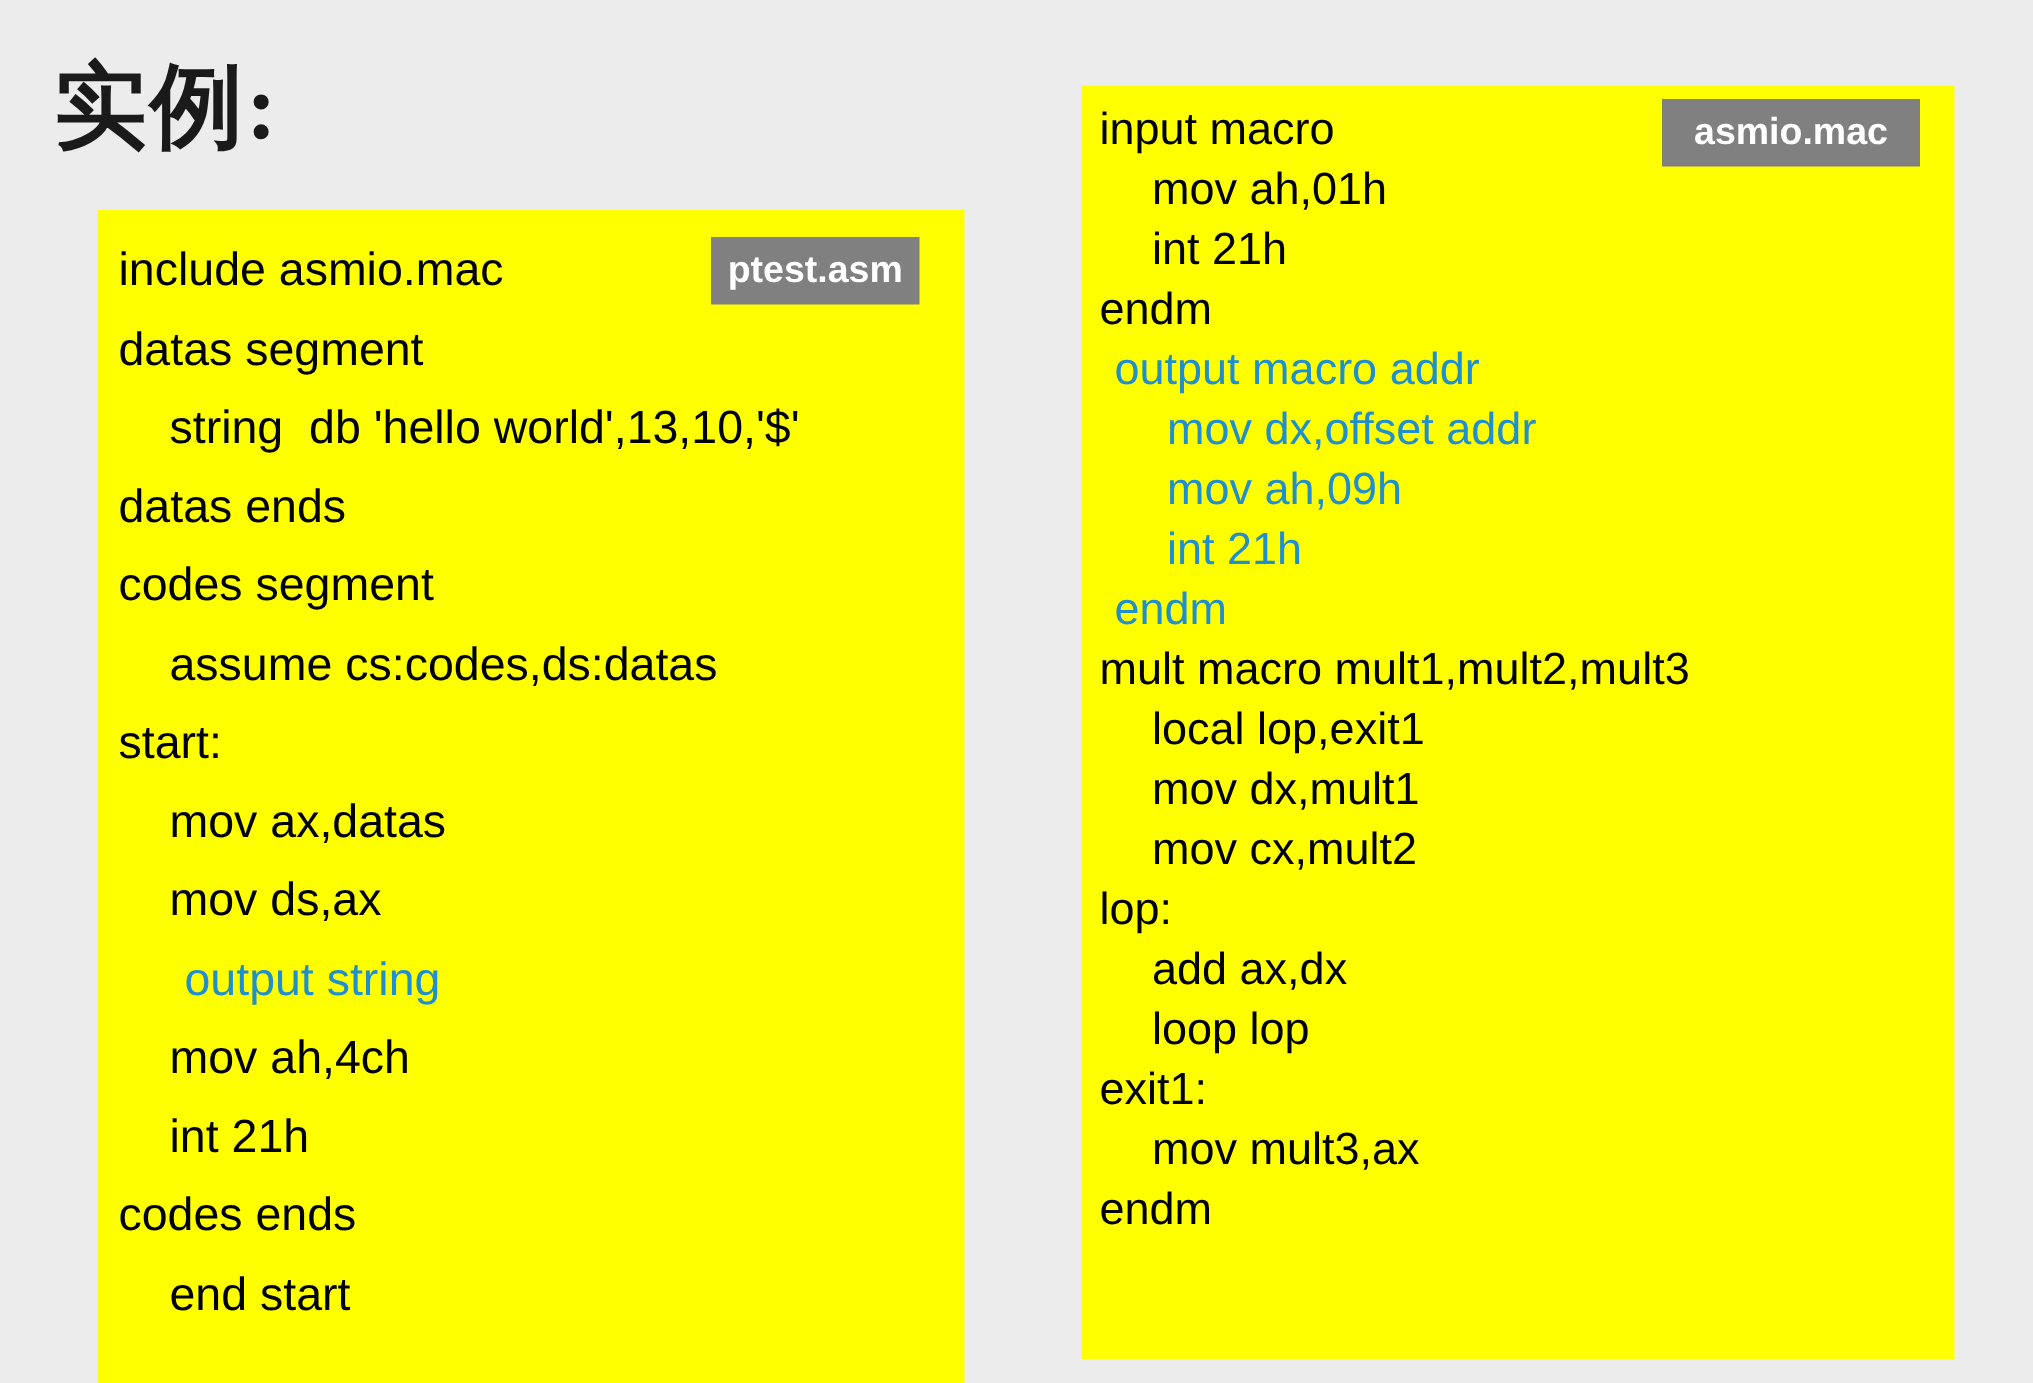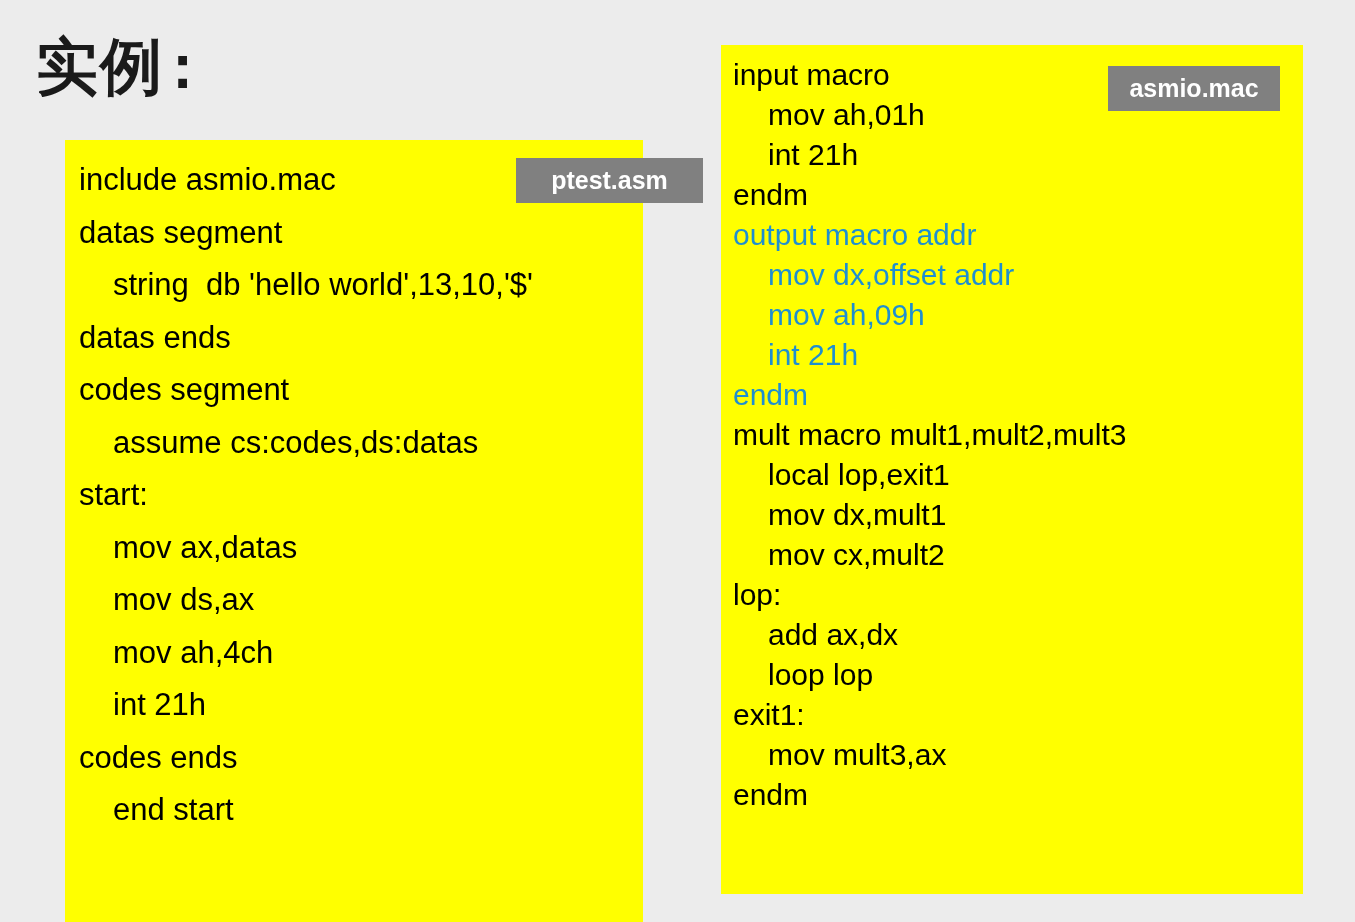--- a/index.html
+++ b/index.html
@@ -19,21 +19,21 @@
     position: absolute;
     inset: 0;
     background: #ececec;
   }
 
   
   #slide-title {
     position: absolute;
     left: 36px;
     top: 36px;
-    font-family: Liberation Mono, monospace;
+    font-family: Liberation Serif, serif;
     font-weight: 700;
     font-size: 62px;
     line-height: 72px;
     color: #1a1a1a;
     letter-spacing: 2px;
     white-space: nowrap;
   }
 
   
   .code-panel {
@@ -46,21 +46,21 @@
   #panel-left {
     left: 65px;
     top: 140px;
     width: 578px;
     height: 846px;
     padding: 14px 0 0 0;
   }
 
   #panel-right {
     left: 721px;
-    top: 45px;
+    top: 57px;
     width: 582px;
     height: 849px;
     padding: 10px 0 0 0;
   }
 
   .code-line {
     color: #000000;
     white-space: pre;
     font-family: "Liberation Sans", sans-serif;
   }
@@ -70,42 +70,42 @@
     line-height: 52.5px;
     padding-left: 14px;
   }
 
   #panel-right .code-line {
     font-size: 30px;
     line-height: 40px;
     padding-left: 12px;
   }
 
-  .code-line.blue { color: #1f8fd0; }
+  .code-line.blue { color: #1f8fd0; margin-left: 10px; }
 
   #panel-left .code-line.ind1 { padding-left: 48px; }
   #panel-right .code-line.ind1 { padding-left: 47px; }
 
   
   .file-badge {
     position: absolute;
     background: #808080;
     color: #ffffff;
     font-family: "Liberation Sans", sans-serif;
     font-weight: 700;
     text-align: center;
     box-sizing: border-box;
     white-space: nowrap;
     margin-left: 40px;
   }
 
   #badge-ptest {
-    left: 476px;
+    left: 434px;
     top: 158px;
-    width: 187px;
+    width: 139px;
     height: 45px;
     font-size: 25px;
     line-height: 45px;
   }
 
   #badge-asmio {
     left: 1068px;
     top: 66px;
     width: 172px;
     height: 45px;
@@ -123,20 +123,21 @@
   <div id="panel-left" class="code-panel">
       <div class="code-line">include asmio.mac</div>
       <div class="code-line">datas segment</div>
       <div class="code-line ind1">string  db 'hello world',13,10,'$'</div>
       <div class="code-line">datas ends</div>
       <div class="code-line">codes segment</div>
       <div class="code-line ind1">assume cs:codes,ds:datas</div>
       <div class="code-line">start:</div>
       <div class="code-line ind1">mov ax,datas</div>
       <div class="code-line ind1">mov ds,ax</div>
+      <div class="code-line ind1 blue">output string</div>
       <div class="code-line ind1">mov ah,4ch</div>
       <div class="code-line ind1">int 21h</div>
       <div class="code-line">codes ends</div>
       <div class="code-line ind1">end start</div>
     </div>
 
   <div id="badge-ptest" class="file-badge">ptest.asm</div>
 
   <div id="panel-right" class="code-panel">
       <div class="code-line">input macro</div>

